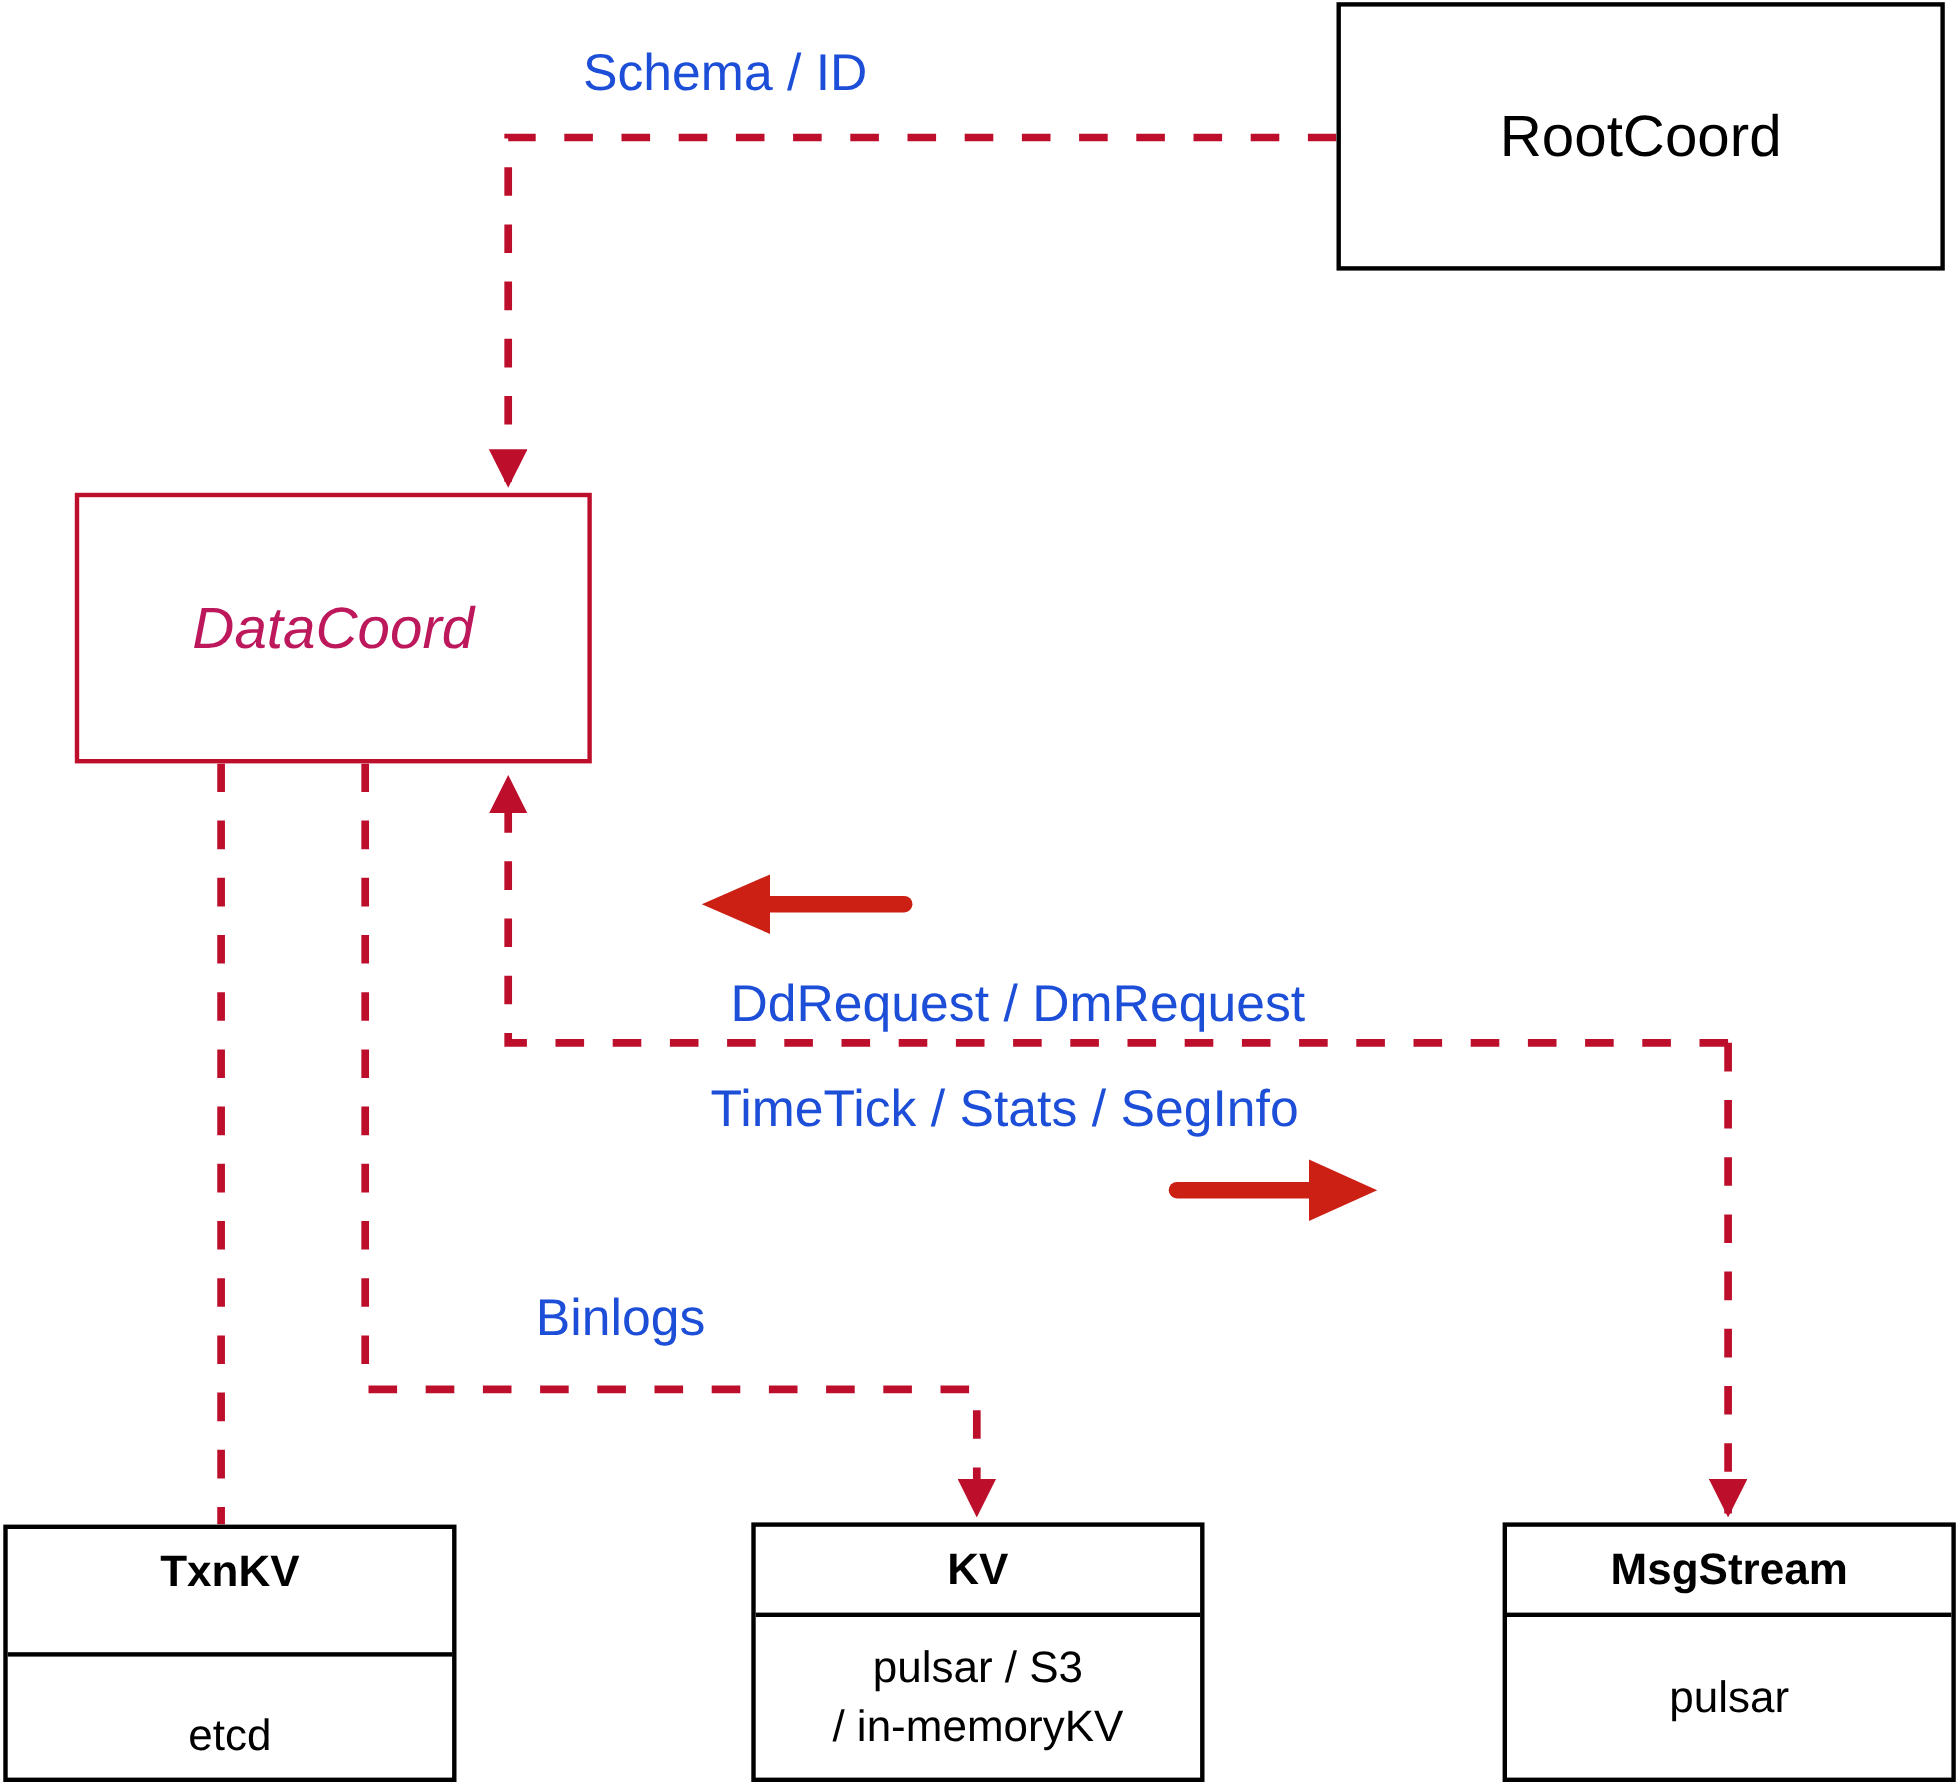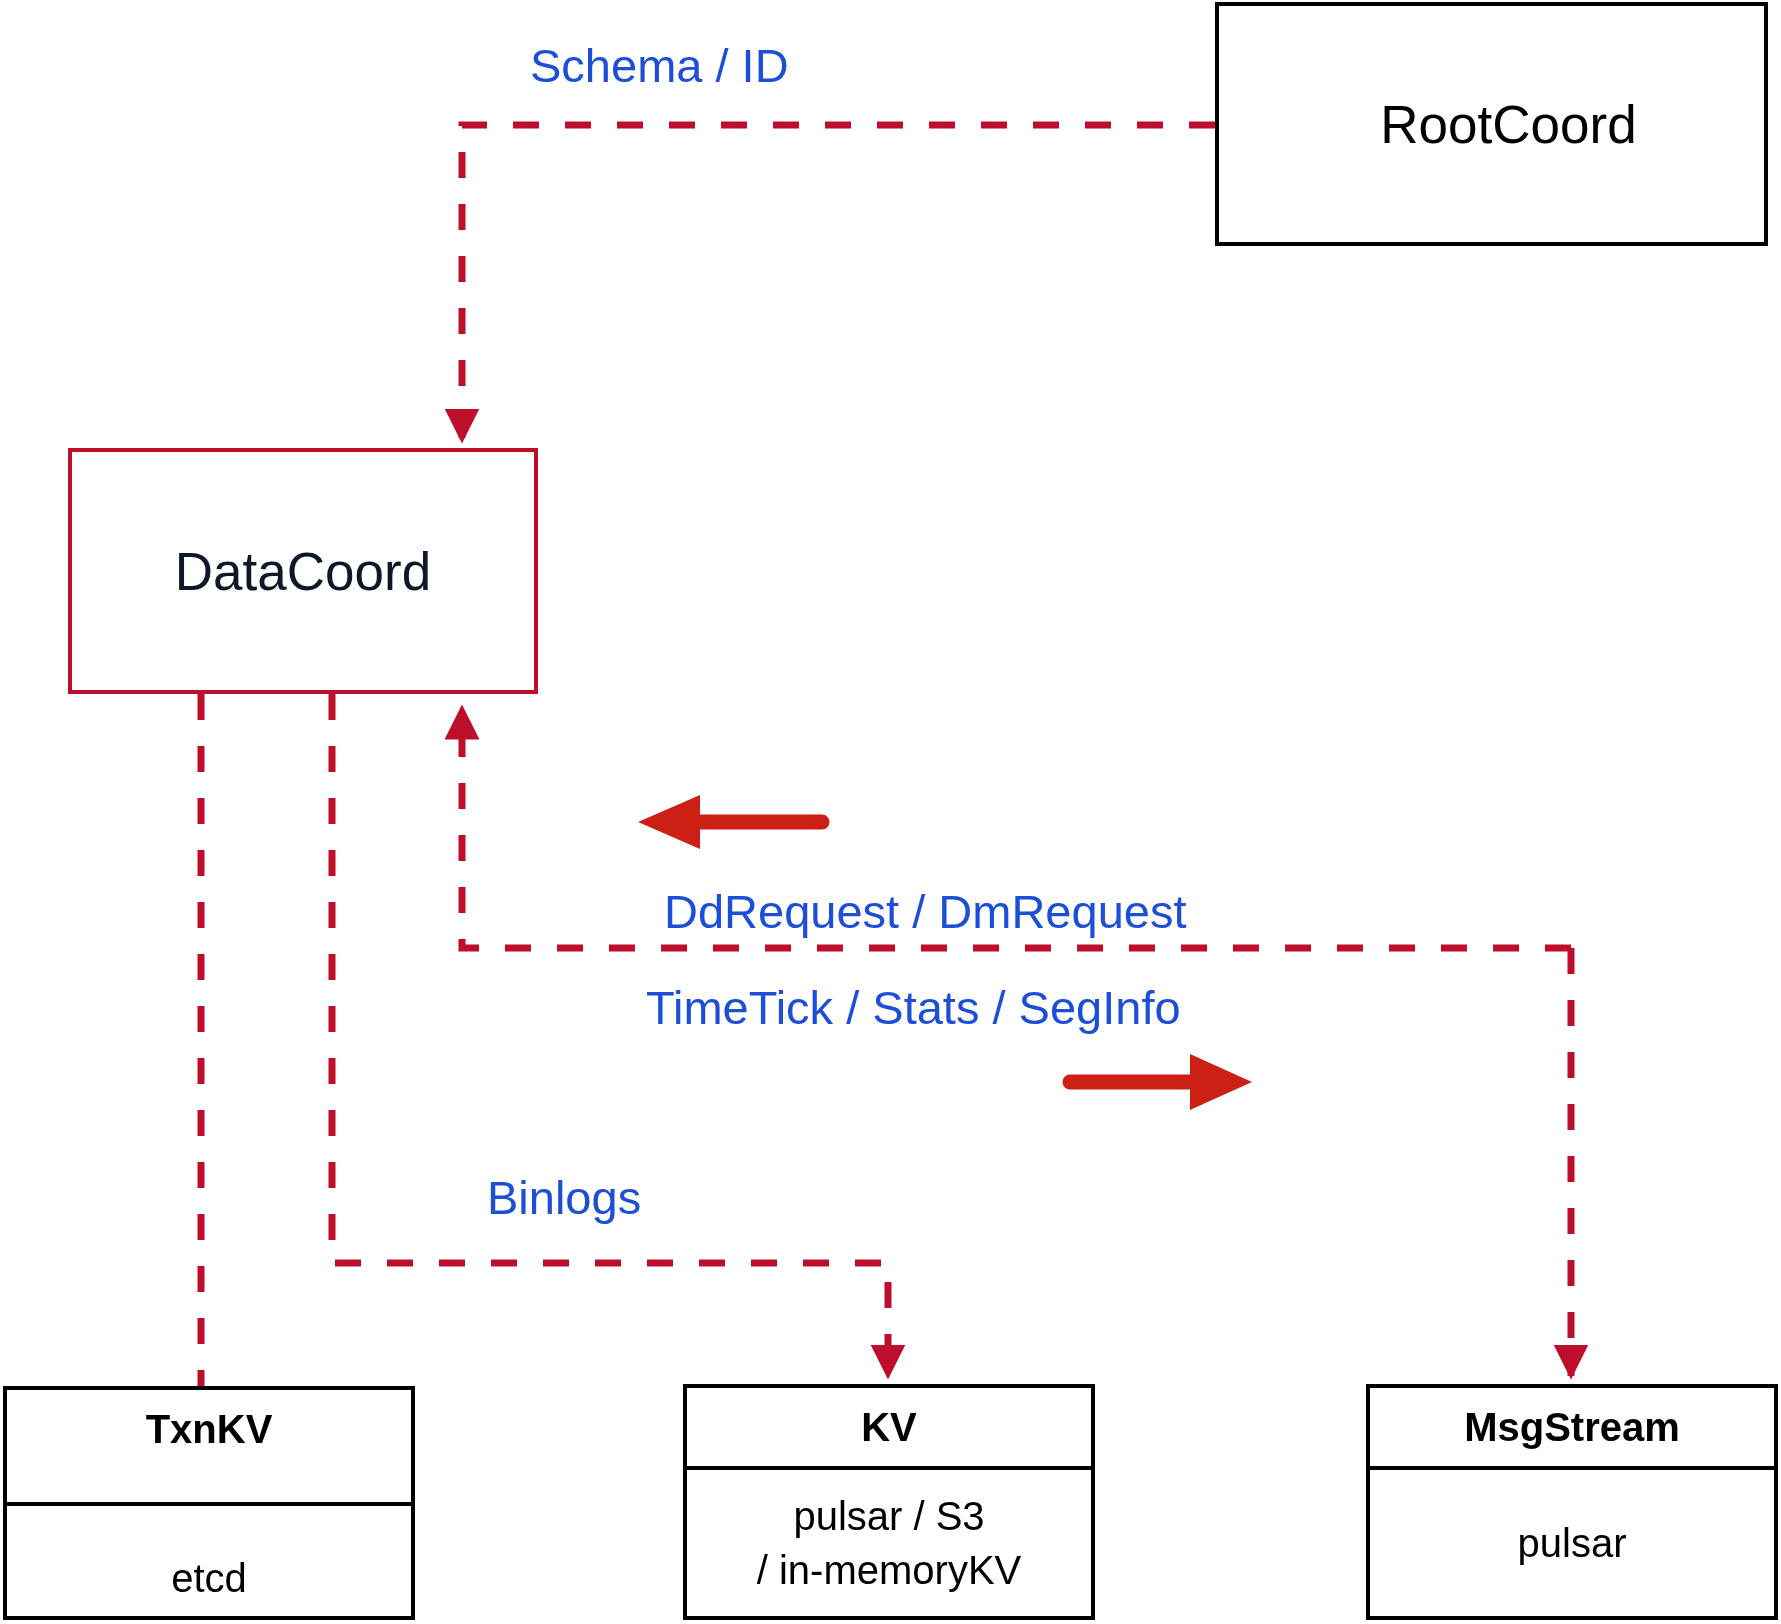--- a/index.html
+++ b/index.html
@@ -60,32 +60,32 @@
   
   #node-rootcoord {
     left: 1215px;
     top: 2px;
     width: 553px;
     height: 244px;
   }
   #node-rootcoord .node-body {
     font-size: 53px;
     color: #000000;
-    margin-left: 17px;
   }
   
   #node-datacoord {
     left: 68px;
     top: 448px;
     width: 470px;
     height: 246px;
   }
   #node-datacoord .node-body {
     font-size: 53px;
-    color: #0f172a;
+    color: #be185d;
+    font-style: italic;
   }
   
   #node-txnkv {
     left: 3px;
     top: 1386px;
     width: 412px;
     height: 234px;
     gap: 34px;
   }
   #node-kv {

